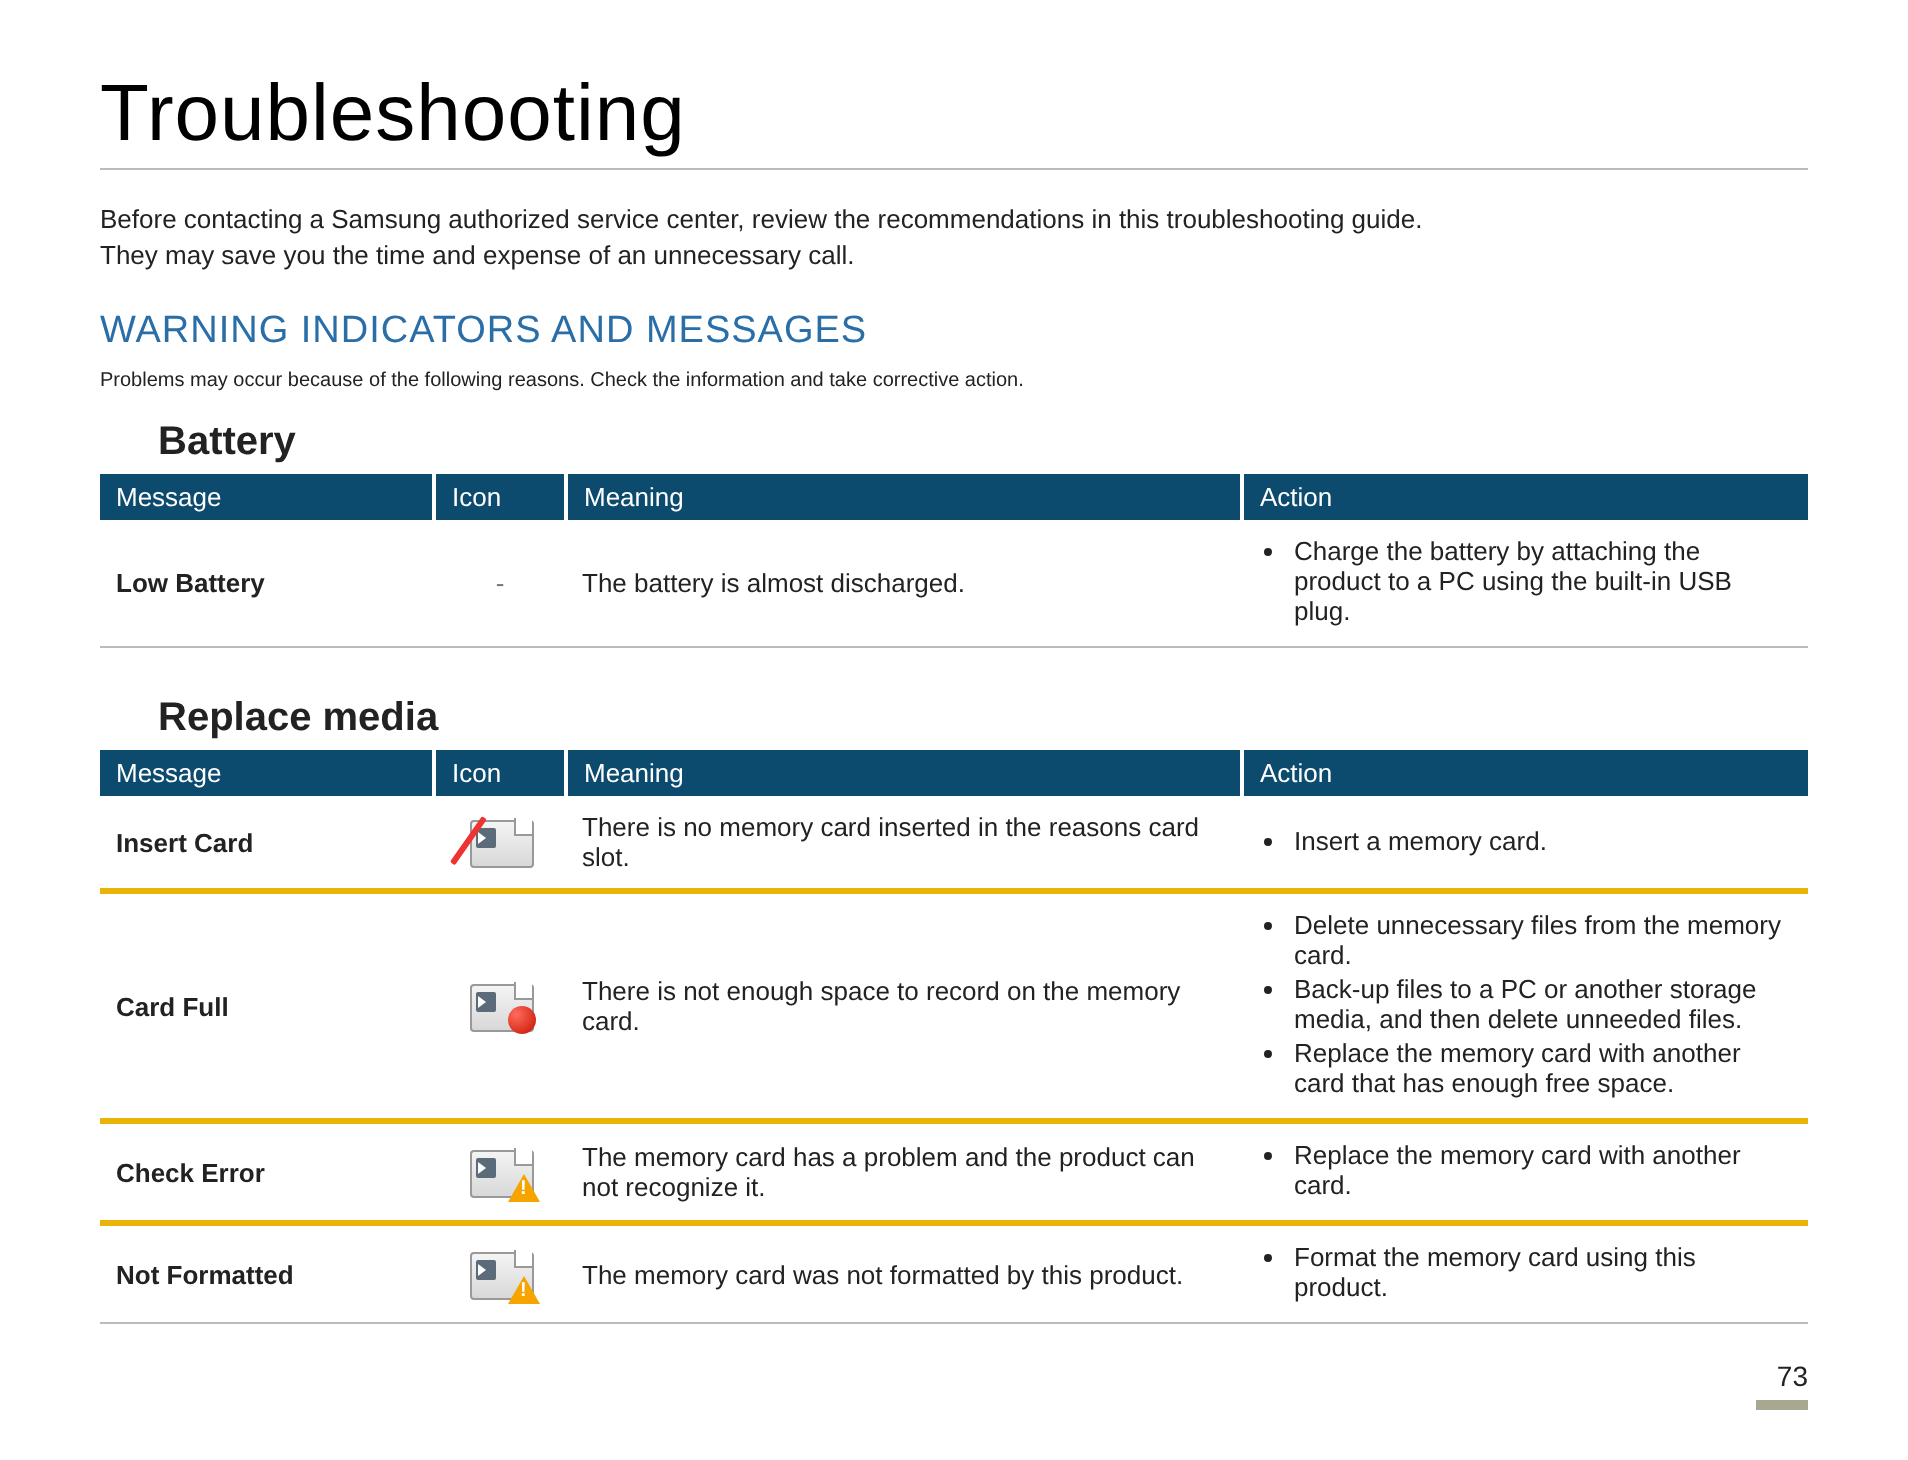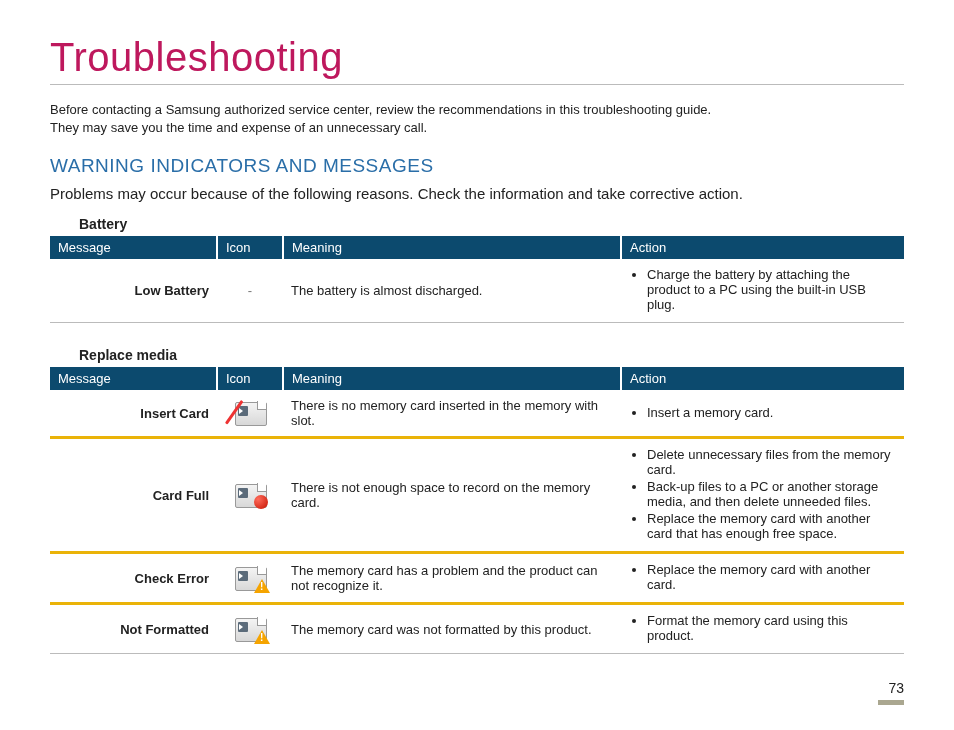--- a/index.html
+++ b/index.html
@@ -10,45 +10,45 @@
     background: #fff;
     width: 954px;
     box-sizing: border-box;
   }
   h1.page-title {
     font-family: "Helvetica Neue", Helvetica, Arial, sans-serif;
     font-weight: 200;
     font-size: 40px;
     margin: 0 0 4px 0;
     letter-spacing: 0.5px;
-    color: #be185d;
+    color: #000000;
   }
   hr.title-rule {
     border: none;
     border-top: 1px solid #bbb;
     margin: 0 0 16px 0;
   }
   p.intro {
     font-size: 13px;
     line-height: 1.4;
     margin: 0 0 18px 0;
   }
   h2.section {
     color: #2a6ea8;
     font-weight: 400;
     font-size: 19px;
     letter-spacing: 0.5px;
     margin: 0 0 8px 0;
   }
   p.section-text {
-    font-size: 15px;
+    font-size: 10px;
     margin: 0 0 14px 0;
   }
   h3.subhead {
-    font-size: 14px;
+    font-size: 20px;
     font-weight: bold;
     margin: 0 0 4px 0;
     padding-left: 29px;
   }
   table.info {
     width: 100%;
     border-collapse: collapse;
     font-size: 13px;
     margin-bottom: 24px;
   }
@@ -64,21 +64,21 @@
     border-left: none;
   }
   table.info td {
     padding: 8px 8px;
     vertical-align: middle;
     border-bottom: 3px solid #eab308;
   }
   table.info tr:last-child td {
     border-bottom: 1px solid #bbb;
   }
-  .col-msg { width: 150px; font-weight: bold; text-align: right; }
+  .col-msg { width: 150px; font-weight: bold; }
   .col-icon { width: 48px; text-align: center; }
   .col-meaning { width: 320px; }
   .col-action ul { margin: 0; padding-left: 18px; }
   .col-action li { margin: 0 0 2px 0; }
   .dash { color:#777; }
   .page-number {
     position: absolute;
     right: 50px;
     bottom: 25px;
     text-align: right;
@@ -217,21 +217,21 @@
       <th class="col-meaning">Meaning</th>
       <th class="col-action">Action</th>
     </tr>
   </thead>
   <tbody>
     <tr>
       <td class="col-msg">Insert Card</td>
       <td class="col-icon">
         <span class="sd-card"><span class="body"></span><span class="notch"></span><span class="tab"></span><span class="sd-slash"></span></span>
       </td>
-      <td class="col-meaning">There is no memory card inserted in the memory with slot.</td>
+      <td class="col-meaning">There is no memory card inserted in the reasons card slot.</td>
       <td class="col-action">
         <ul>
             <li>Insert a memory card.</li>
           </ul>
       </td>
     </tr>
     <tr>
       <td class="col-msg">Card Full</td>
       <td class="col-icon">
         <span class="sd-card"><span class="body"></span><span class="notch"></span><span class="tab"></span><span class="badge red"></span></span>

